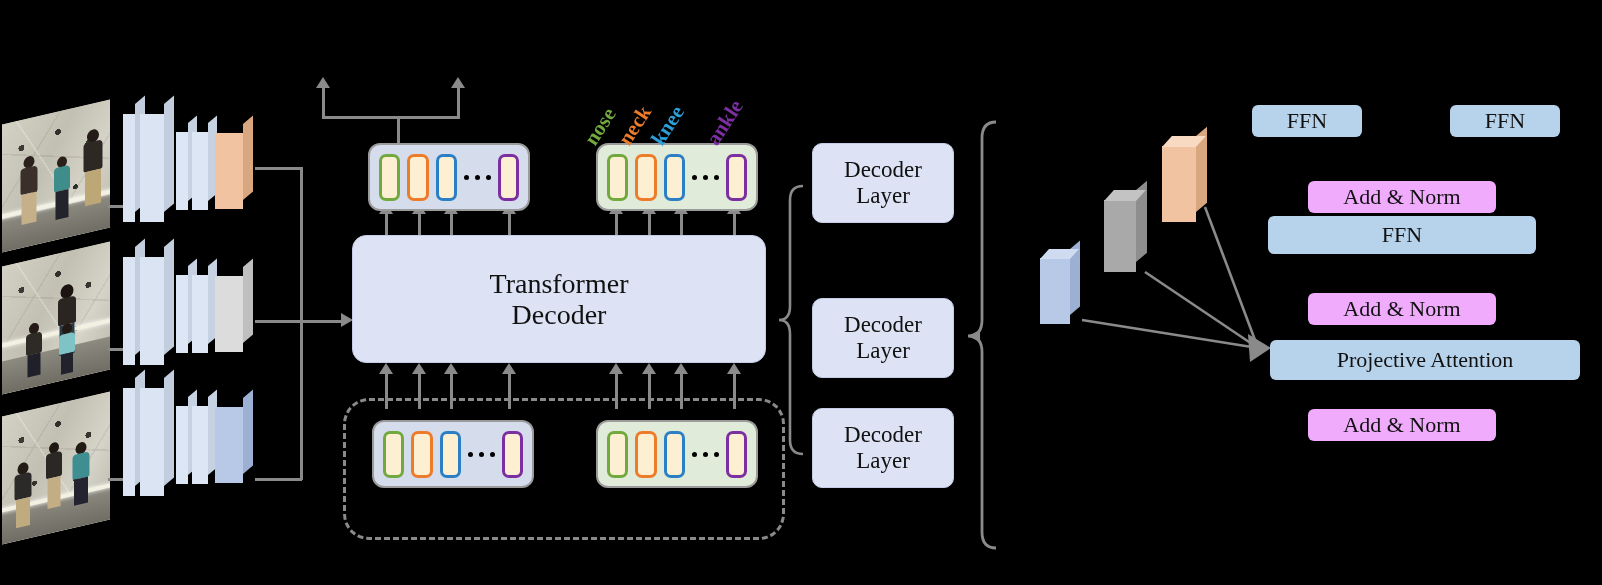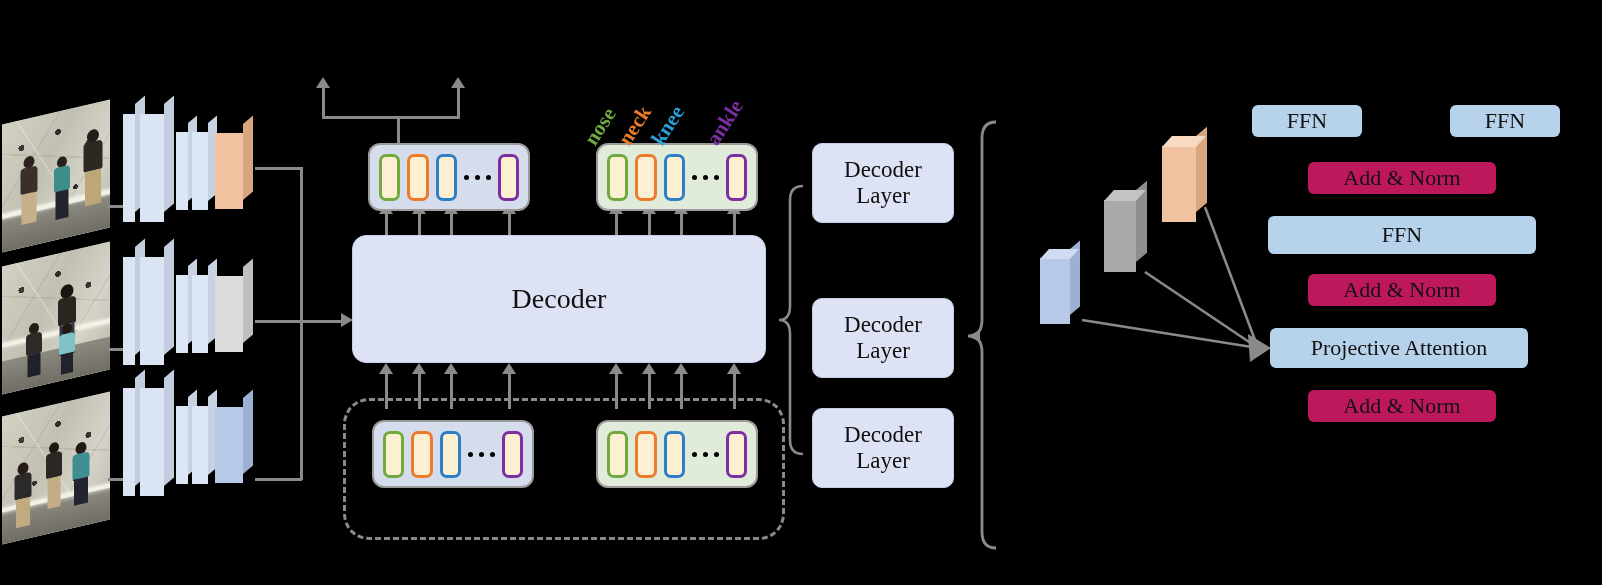--- a/index.html
+++ b/index.html
@@ -41,21 +41,21 @@
   
   .slab{position:absolute;}
   .slab .face{position:absolute;left:0;top:0;width:100%;height:100%;}
   .slab .top{position:absolute;left:0;top:0;width:100%;height:100%;}
   .slab .side{position:absolute;}
 
   
   .box{position:absolute;display:flex;align-items:center;justify-content:center;
        border-radius:6px;color:#111;text-align:center;line-height:1.12;}
   .box.blue{background:#b7d3ec;}
-  .box.gray{background:#be185d;}
+  .box.gray{background:#f0abfc;margin-top:19px;}
   .box.lav{background:#dde3f4;border:1.4px solid #c5cde6;}
 
   
   .tokgroup{position:absolute;border-radius:12px;border:2.2px solid #9b9b9b;
             display:flex;align-items:center;padding:0 9px;box-sizing:border-box;}
   .tokgroup.bluebg{background:#d5dcec;}
   .tokgroup.greenbg{background:#e0ebd9;}
   .tok{width:26px;height:47px;border-radius:7px;background:#fdf0d2;
        box-sizing:border-box;}
   .tok.t-nose{border:3.4px solid #72a93e;}
@@ -238,20 +238,21 @@
   <div>
     <div class="ln lnh" style="left:255px;top:167px;width:47px;"></div>
     <div class="ln lnh" style="left:255px;top:320px;width:47px;"></div>
     <div class="ln lnh" style="left:255px;top:478px;width:47px;"></div>
     <div class="ln lnv" style="left:300px;top:167px;height:313px;"></div>
     <div class="ln lnh" style="left:300px;top:320px;width:45px;"></div>
     <div class="arrowright" style="left:341px;top:313px;"></div>
   </div>
 
   <div class="box lav" style="left:352px;top:235px;width:412px;height:126px;font-size:28px;flex-direction:column;border-radius:14px;">
+    <div>Transformer</div>
     <div>Decoder</div>
   </div>
 
   <div>
     <div class="ln lnv" style="left:385px;top:213px;height:22px;"></div>
       <div class="arrowup" style="left:379px;top:203px;"></div>
     <div class="ln lnv" style="left:418px;top:213px;height:22px;"></div>
       <div class="arrowup" style="left:412px;top:203px;"></div>
     <div class="ln lnv" style="left:450px;top:213px;height:22px;"></div>
       <div class="arrowup" style="left:444px;top:203px;"></div>
@@ -393,18 +394,18 @@
 
   <div class="box blue" style="left:1252px;top:105px;width:110px;height:32px;font-size:22px;">FFN</div>
   <div class="box blue" style="left:1450px;top:105px;width:110px;height:32px;font-size:22px;">FFN</div>
 
   <div class="box gray" style="left:1308px;top:162px;width:188px;height:32px;font-size:22px;">Add &amp; Norm</div>
 
   <div class="box blue" style="left:1268px;top:216px;width:268px;height:38px;font-size:22px;">FFN</div>
 
   <div class="box gray" style="left:1308px;top:274px;width:188px;height:32px;font-size:22px;">Add &amp; Norm</div>
 
-  <div class="box blue" style="left:1270px;top:328px;width:258px;height:40px;font-size:22px;">Projective Attention</div>
+  <div class="box blue" style="left:1270px;top:340px;width:310px;height:40px;font-size:22px;">Projective Attention</div>
 
   <div class="box gray" style="left:1308px;top:390px;width:188px;height:32px;font-size:22px;">Add &amp; Norm</div>
 
 
 </div>
 
 </body></html>

